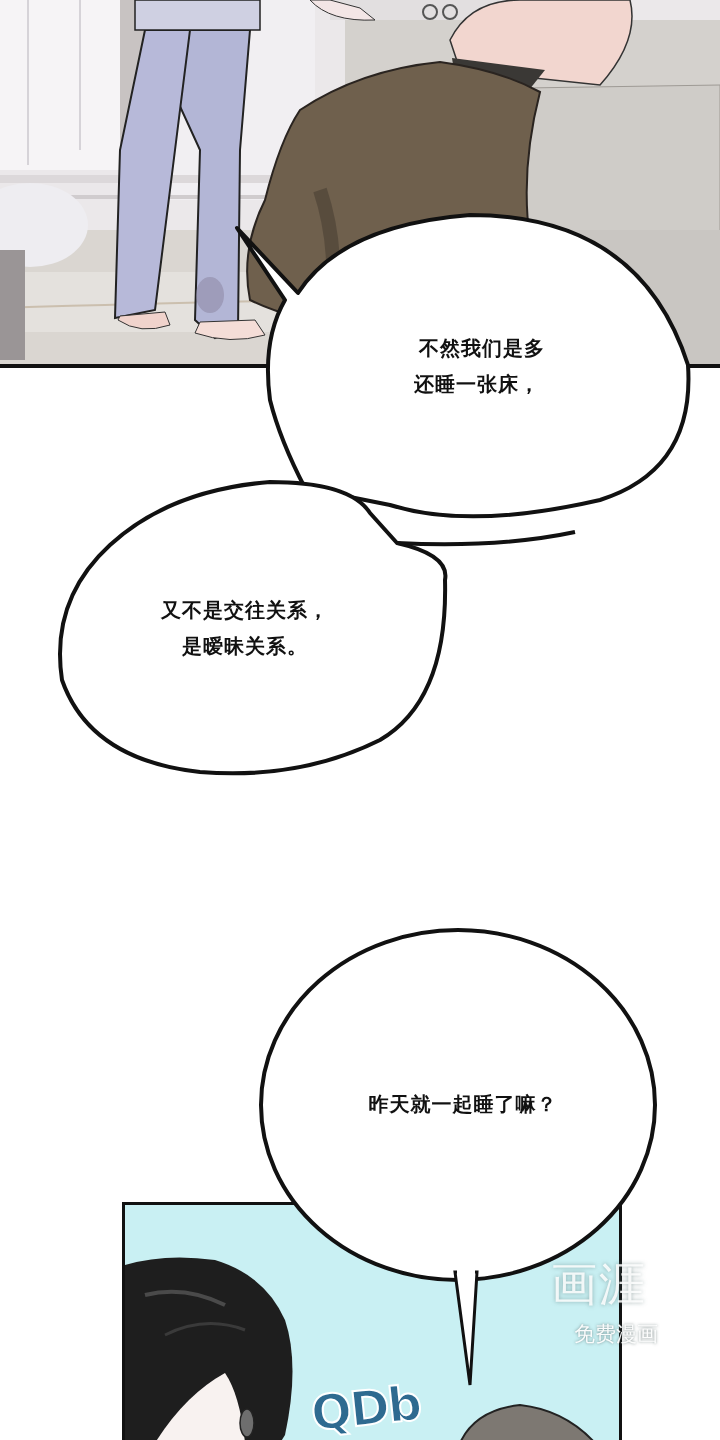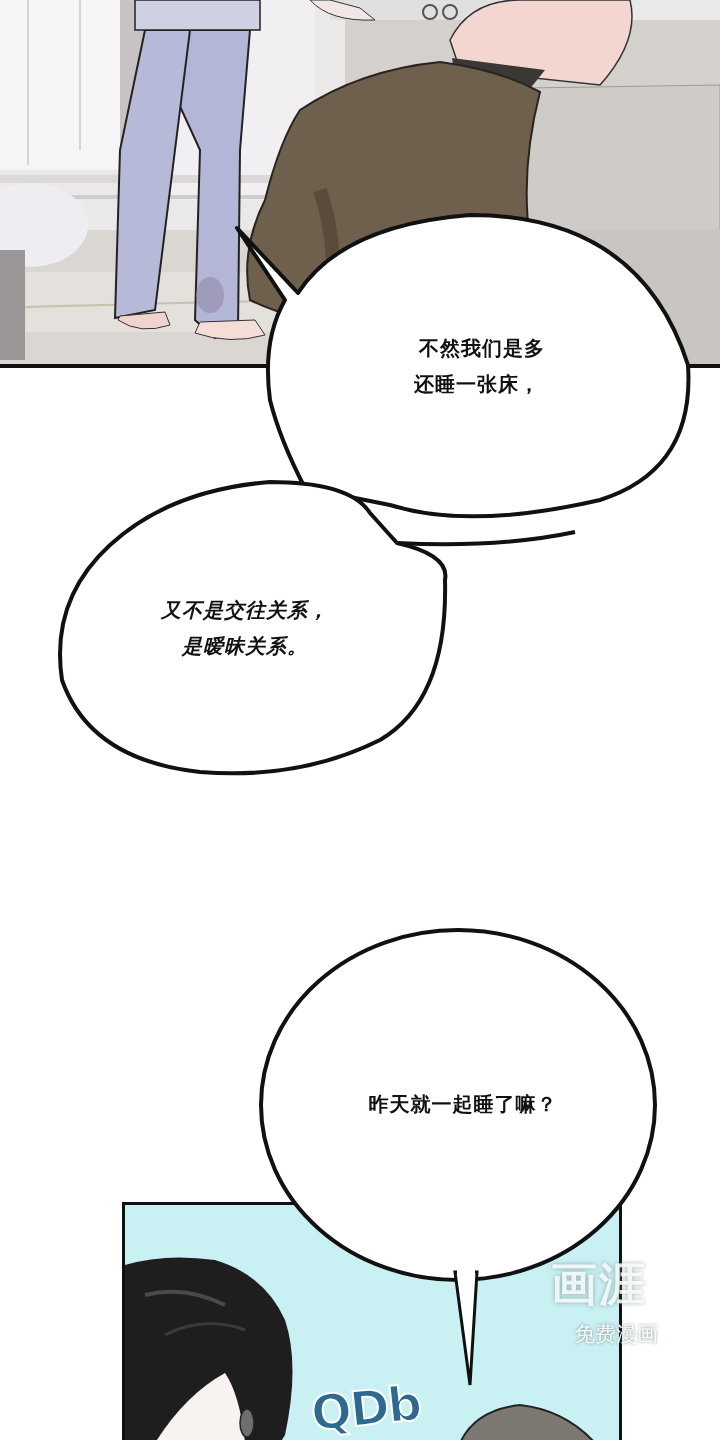--- a/index.html
+++ b/index.html
@@ -6,21 +6,21 @@
     body { width: 720px; height: 1440px; position: relative; overflow: hidden;
            font-family: "DejaVu Sans", "Liberation Sans", sans-serif; }
     .panel { position: absolute; overflow: hidden; }
     .panel svg { position: absolute; left: 0; top: 0; }
     .layer { position: absolute; left: 0; top: 0; width: 720px; height: 1440px; pointer-events: none; }
     .bubble-text { position: absolute; color: #111111; font-weight: bold; font-size: 20px;
                    line-height: 36px; text-align: center; white-space: nowrap; letter-spacing: 1px; }
     .bubble-text span { display: block; }
     .watermark { position: absolute; left: 538px; top: 1255px; width: 122px; height: 100px; }
     .wm-logo { position: absolute; left: 0; top: 0; width: 122px; height: 58px;
-               color: rgba(255,255,255,0.85); font-size: 46px; font-weight: bold; line-height: 58px;
+               color: rgba(255,255,255,0.85); font-size: 46px; font-weight: normal; line-height: 58px;
                text-align: center; letter-spacing: 2px;
                text-shadow: 0 0 4px rgba(80,110,110,0.55); }
     .wm-sub { position: absolute; left: 4px; top: 66px; width: 116px; color: rgba(255,255,255,0.95);
               font-size: 21px; line-height: 26px; text-align: right;
               text-shadow: 0 0 3px rgba(70,90,90,0.7); }
   </style>
 </head>
 <body>
 
 <div class="panel" style="left:0;top:0;width:720px;height:368px;">
@@ -108,21 +108,21 @@
     <path d="M 455 1272 L 470 1385 L 477 1272 Z" fill="#ffffff" stroke="#111" stroke-width="3" stroke-linejoin="miter"></path>
     <rect x="457" y="1266" width="18" height="8" fill="#ffffff"></rect>
   </g>
 </svg>
 
 <div class="bubble-text" style="left:372px;top:330px;width:210px;">
   <span style="padding-left:10px;">不然我们是多</span>
   <span>还睡一张床，</span>
 </div>
 
-<div class="bubble-text" style="left:125px;top:592px;width:240px;font-style:italic;">
+<div class="bubble-text" style="left:125px;top:592px;width:240px;">
   <span>又不是交往关系，</span>
   <span>是暧昧关系。</span>
 </div>
 
 <div class="bubble-text" style="left:323px;top:1086px;width:280px;">
   <span>昨天就一起睡了嘛？</span>
 </div>
 
 <div class="watermark">
   <div class="wm-logo">画涯</div>

